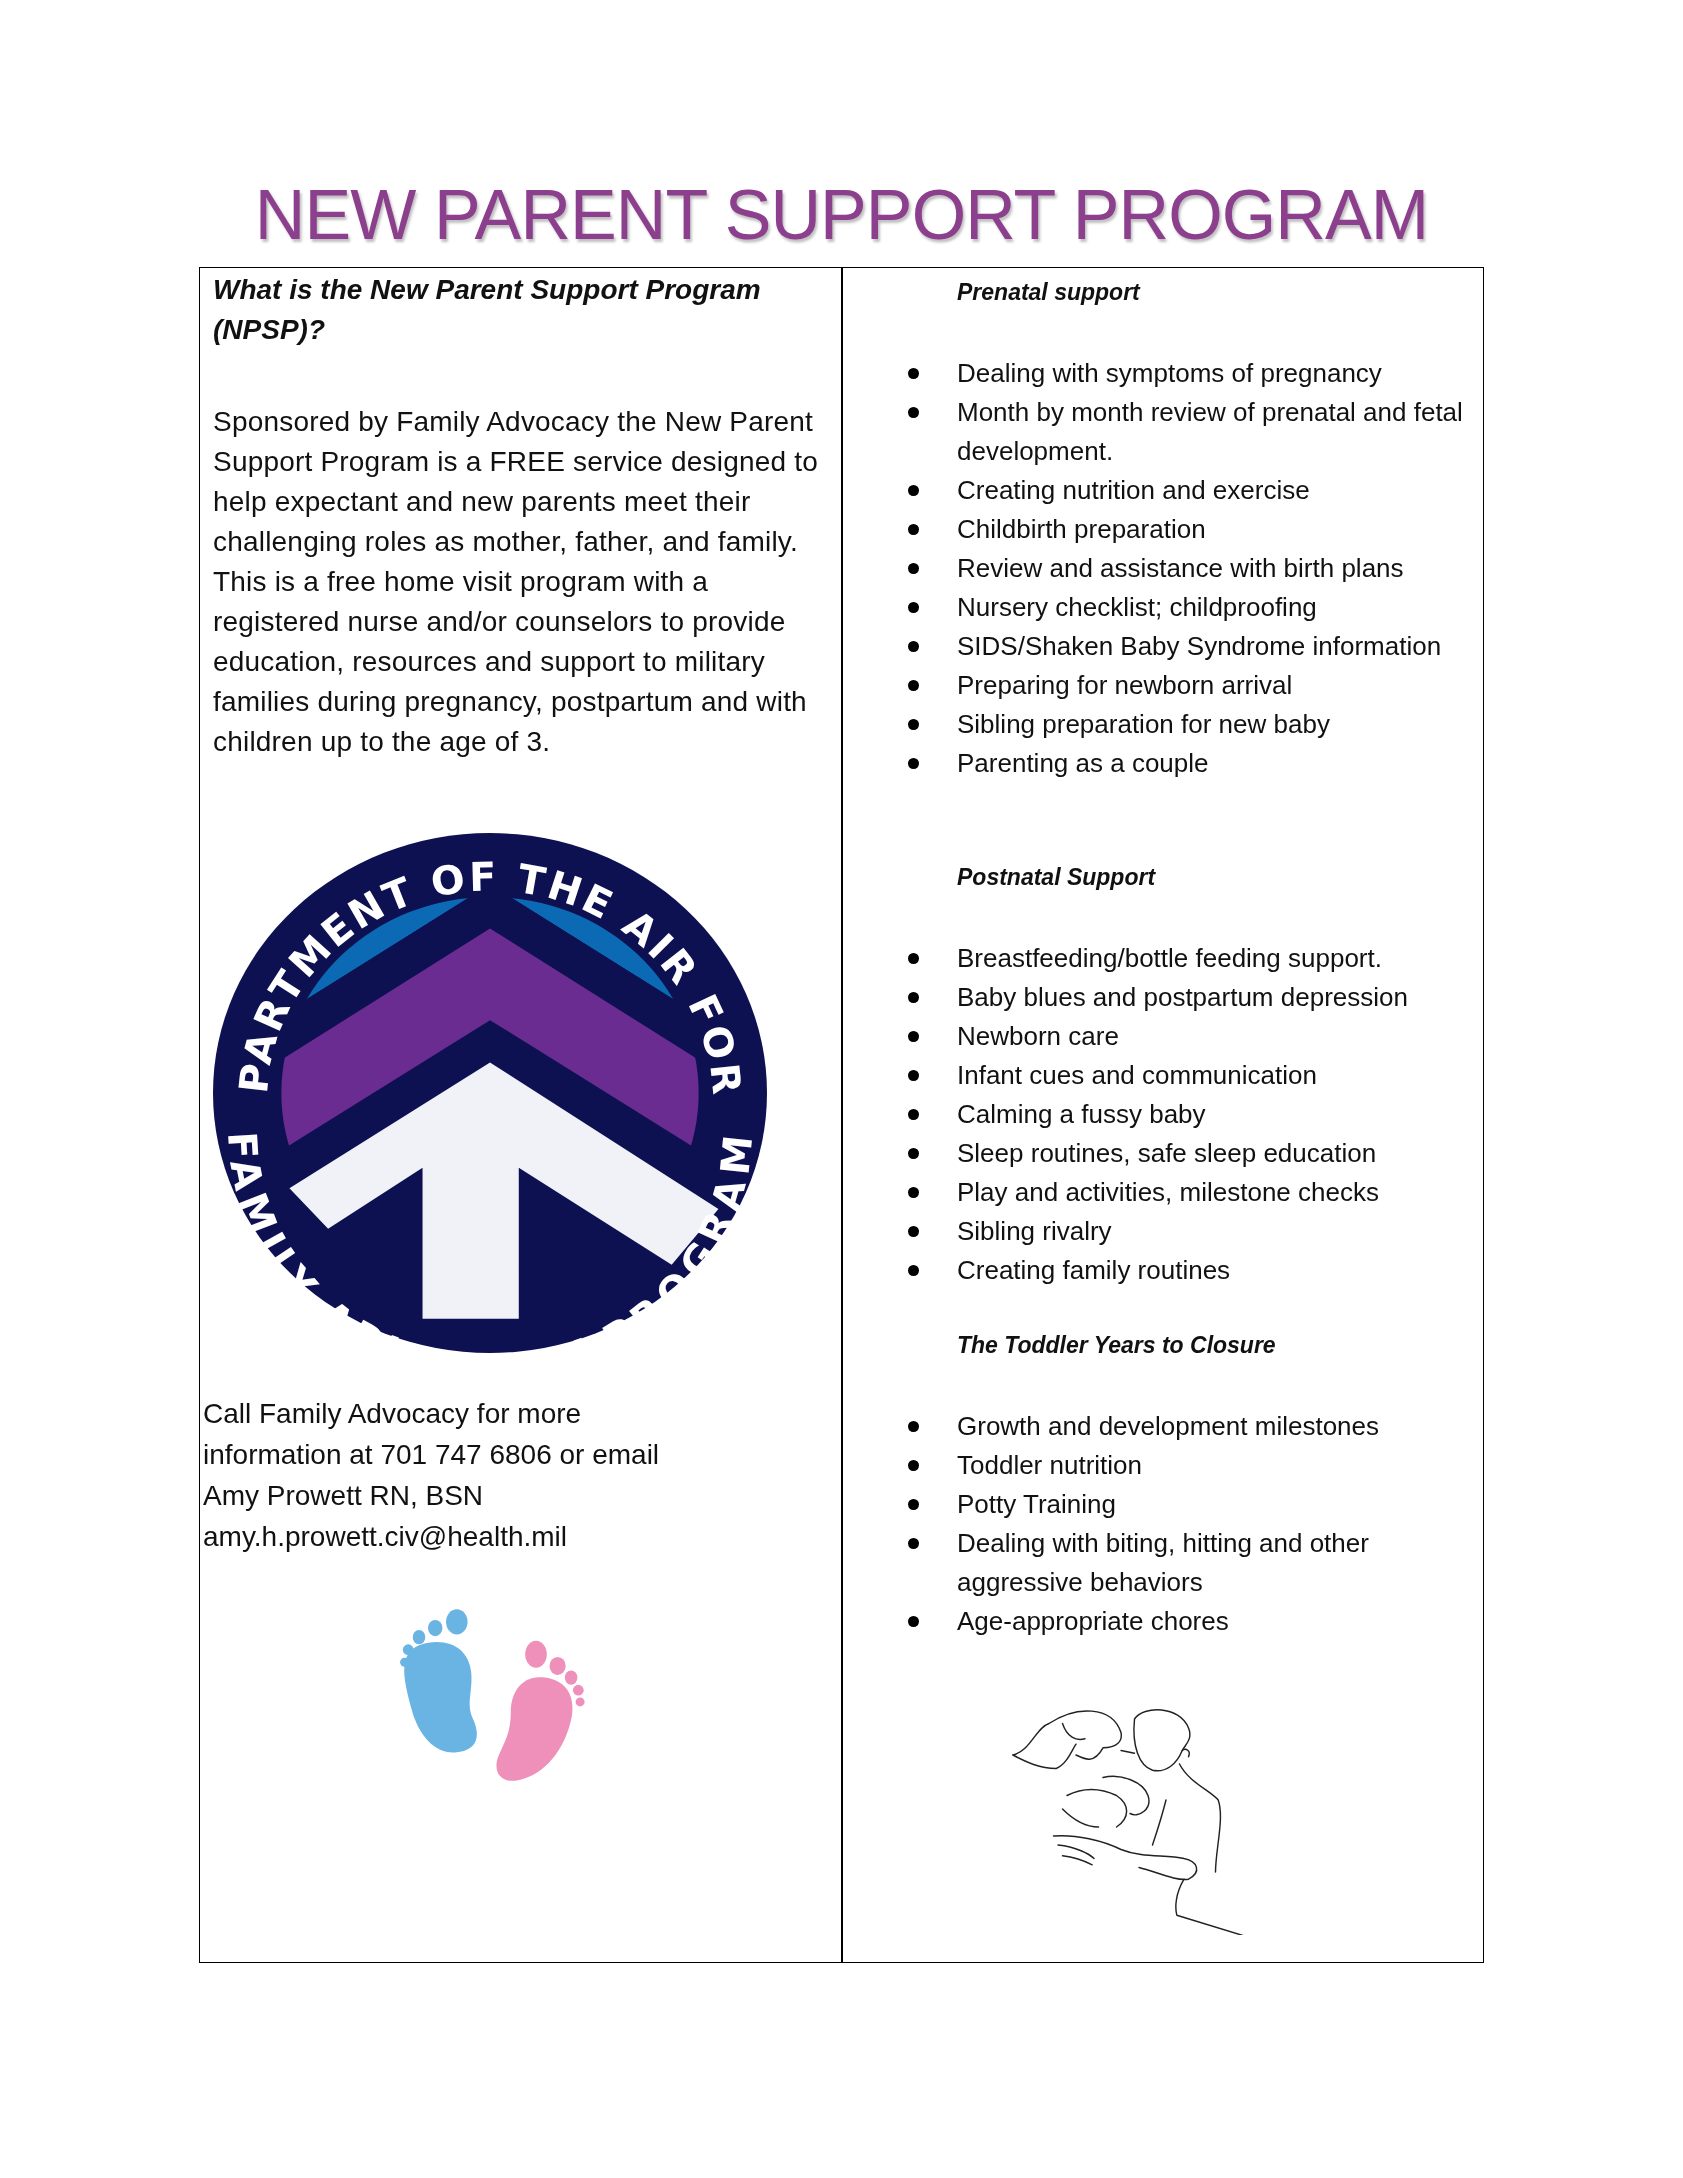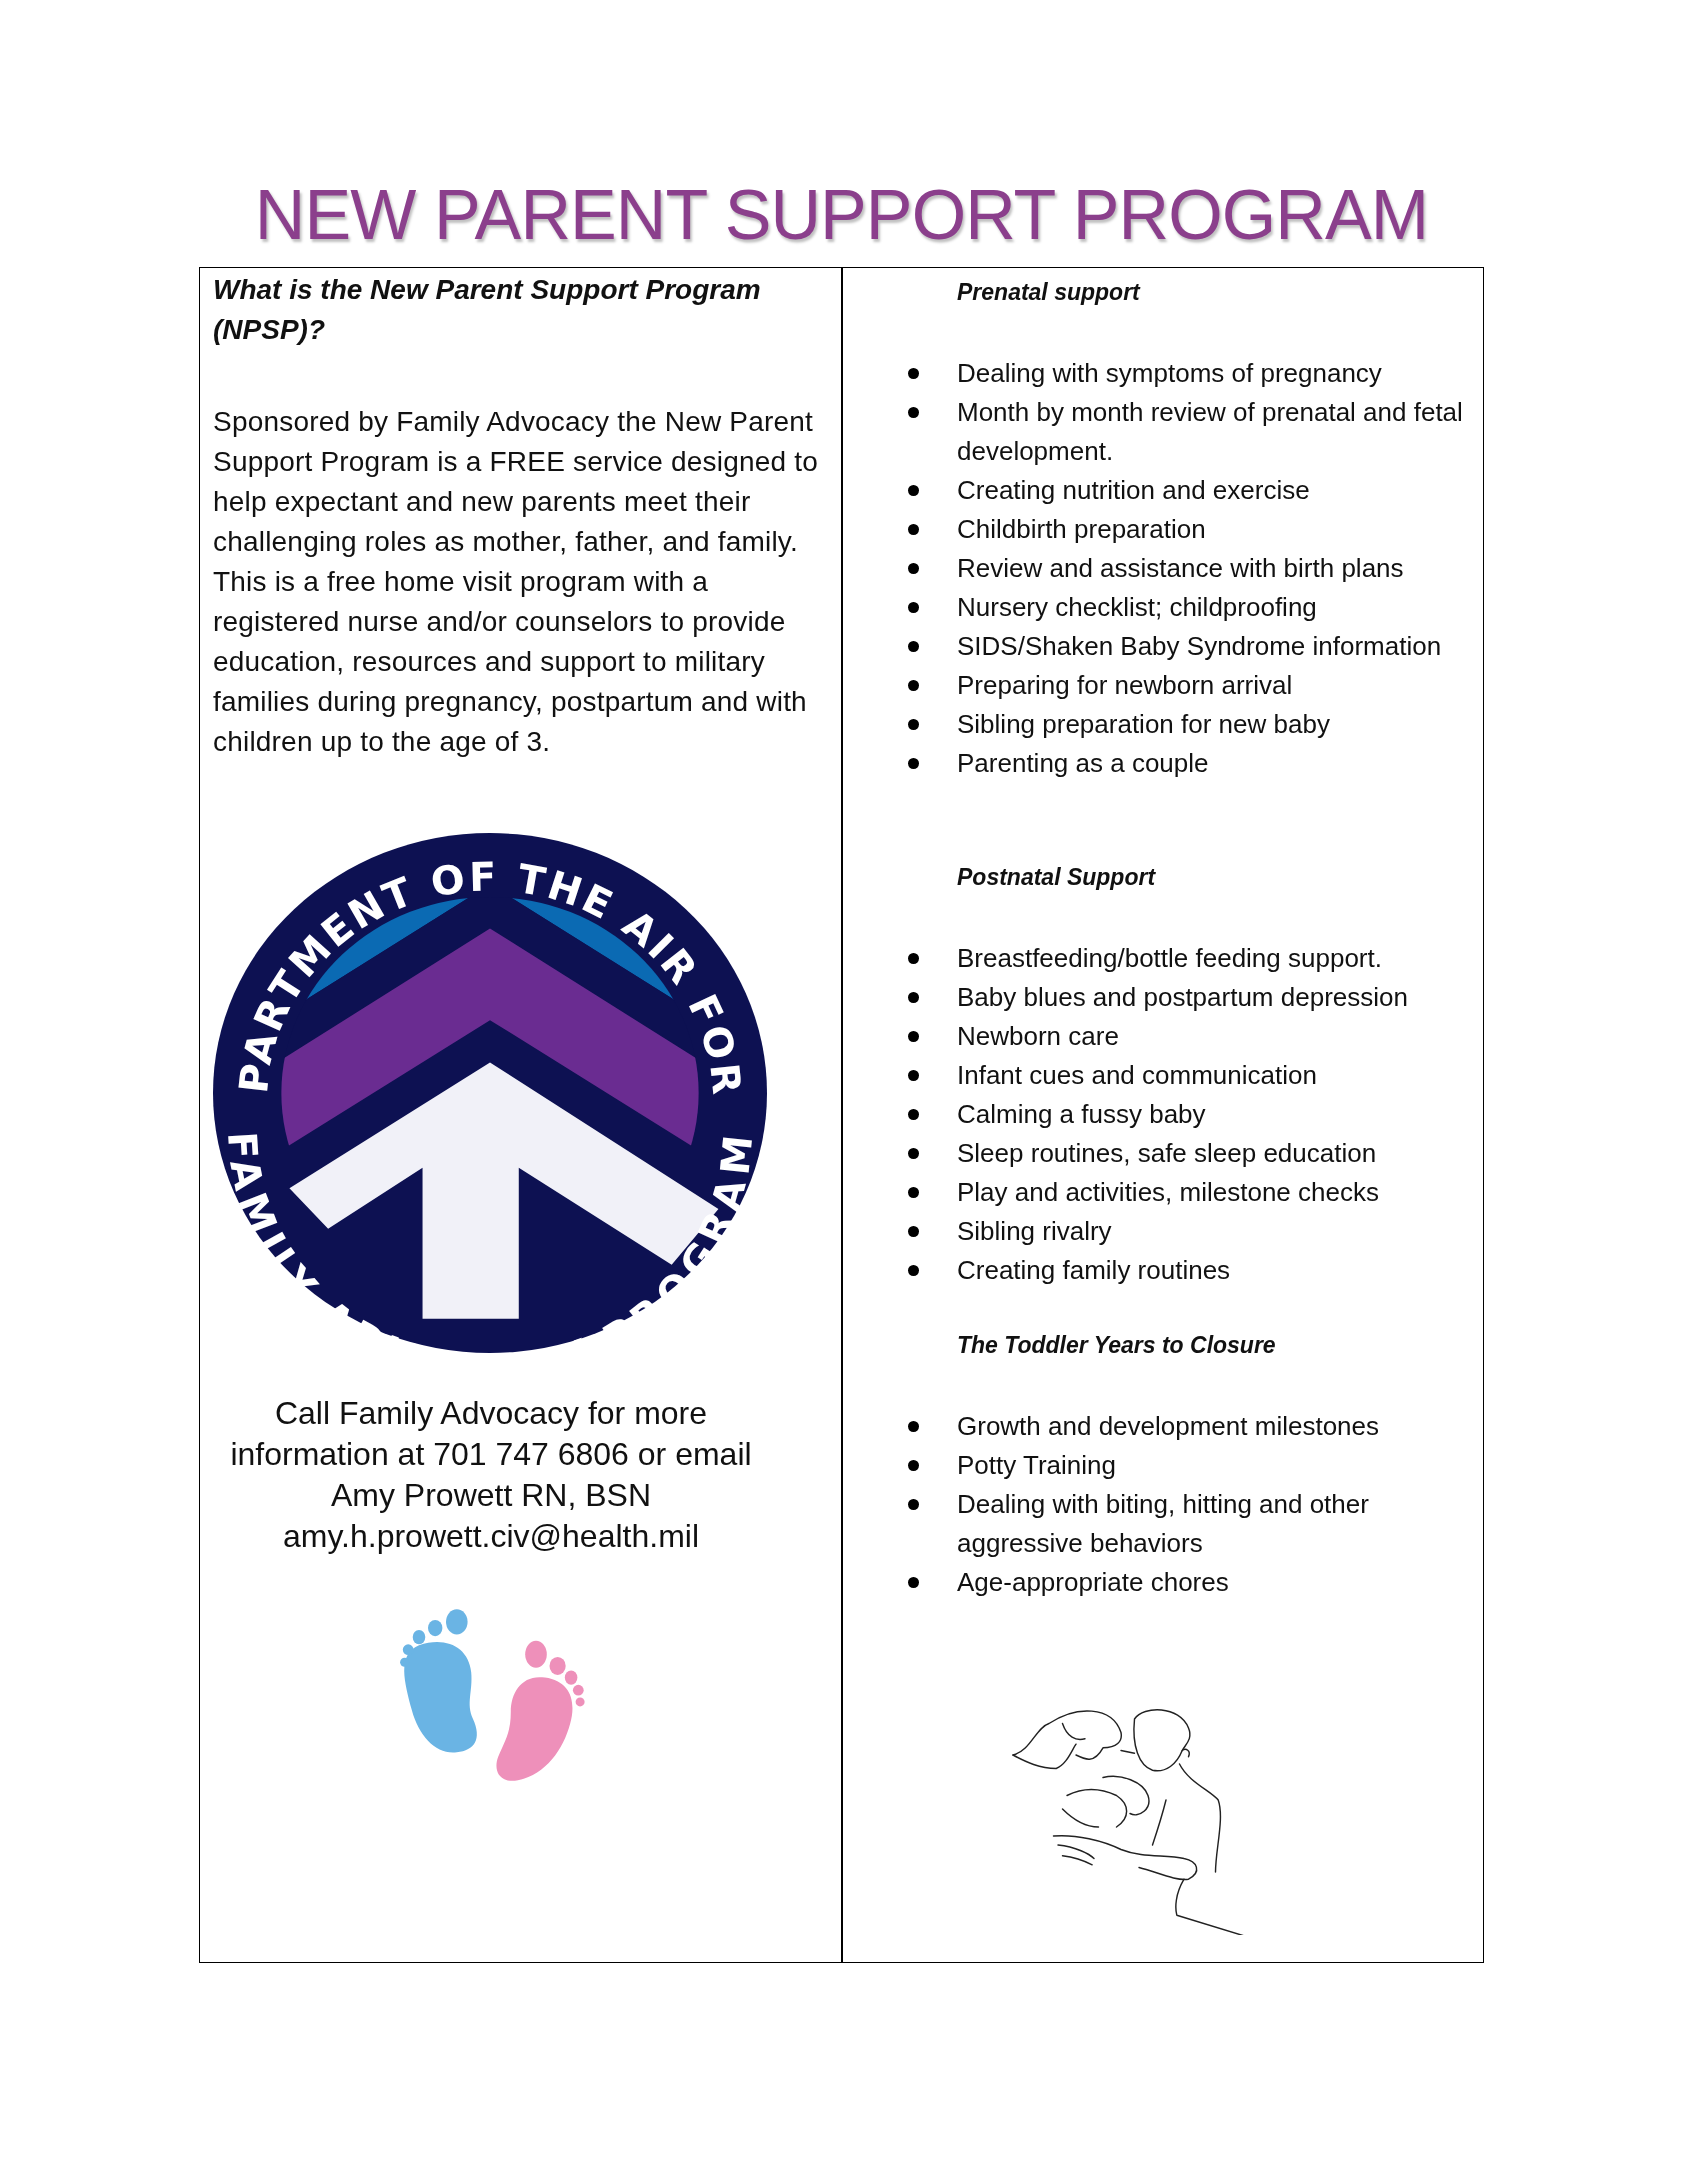--- a/index.html
+++ b/index.html
@@ -8,22 +8,22 @@
   .title { position: absolute; left: 0; width: 1683px; top: 128px; text-align: center;
            font-size: 70px; line-height: 81px; color: #8b3f8c; letter-spacing: -0.9px;
            text-shadow: 1.8px 2.7px 2.7px rgba(0,0,0,0.25); font-weight: normal; }
   .box { position: absolute; left: 199px; top: 267px; width: 1285px; height: 1696px;
          border: 1.8px solid #000; box-sizing: border-box; }
   .divider { position: absolute; left: 841px; top: 267px; width: 1.8px; height: 1696px; background: #000; }
   .left-col { position: absolute; left: 213px; top: 270px; width: 621px; }
   .q-heading { font-weight: bold; font-size: 28px; line-height: 40px; margin: 0; position: absolute; top: 0; left: 0; width: 621px; font-style: italic; }
   .intro { font-size: 28px; line-height: 40px; position: absolute; top: 132px; left: 0; width: 621px; margin: 0; letter-spacing: 0.2px; }
   .logo { position: absolute; left: 213px; top: 833px; width: 554px; height: 520px; }
-  .contact { position: absolute; left: 203px; top: 1393px; width: 576px; text-align: center;
-             font-size: 32px; line-height: 41px; }
+  .contact { position: absolute; left: 203px; top: 1393px; width: 576px; text-align: left;
+             font-size: 28px; line-height: 41px; }
   .contact div { white-space: nowrap; }
   .feet { position: absolute; left: 356px; top: 1566px; width: 261px; height: 243px; }
   .right-col { position: absolute; left: 900px; top: 270px; width: 576px; }
   .sec-heading { position: absolute; left: 57px; font-style: italic; font-weight: bold; font-size: 23px; line-height: 36px; white-space: nowrap; margin: 0; }
   .blist { position: absolute; left: 0; width: 576px; margin: 0; padding: 0; list-style: none; }
   .blist li { position: relative; padding-left: 57px; font-size: 26px; line-height: 39px; }
   .bullet { position: absolute; left: 8px; top: 14.4px; width: 10.8px; height: 10.8px; border-radius: 50%; background: #000; }
   .drawing { position: absolute; left: 986px; top: 1683px; width: 306px; height: 252px; }
 </style>
 </head>
@@ -116,20 +116,21 @@
       <li><span class="bullet"></span><span>Calming a fussy baby</span></li>
       <li><span class="bullet"></span><span>Sleep routines, safe sleep education</span></li>
       <li><span class="bullet"></span><span>Play and activities, milestone checks</span></li>
       <li><span class="bullet"></span><span>Sibling rivalry</span></li>
       <li><span class="bullet"></span><span>Creating family routines</span></li>
     </ul>
 
   <h3 class="sec-heading" style="top:1057px">The Toddler Years to Closure</h3>
   <ul class="blist" style="top:1137px">
       <li><span class="bullet"></span><span>Growth and development milestones</span></li>
+      <li><span class="bullet"></span><span>Toddler nutrition</span></li>
       <li><span class="bullet"></span><span>Potty Training</span></li>
       <li><span class="bullet"></span><span>Dealing with biting, hitting and other aggressive behaviors</span></li>
       <li><span class="bullet"></span><span>Age-appropriate chores</span></li>
     </ul>
 </section>
 
 <svg class="drawing" viewBox="0 0 340 280" fill="none" stroke="#222" stroke-width="1.6" stroke-linecap="round" stroke-linejoin="round">
   <path d="M 30 80 C 50 75 55 50 70 45 C 100 25 140 25 150 55 C 152 65 145 72 130 72 C 120 90 110 85 100 80"></path>
   <path d="M 30 80 C 45 88 60 95 78 95 C 90 90 95 75 100 68"></path>
   <path d="M 85 45 C 90 60 100 65 110 62"></path>

